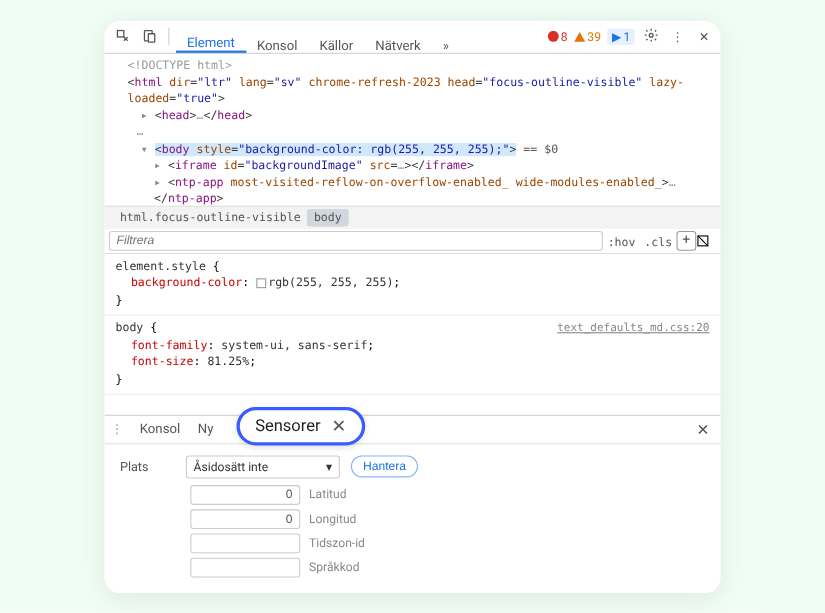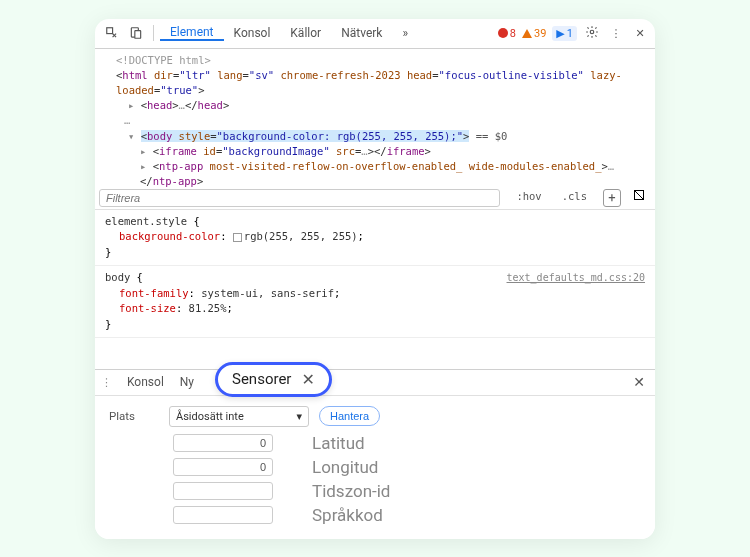--- a/index.html
+++ b/index.html
@@ -35,21 +35,21 @@
   gap: 2px;
 }
 .toolbar .icon-btn {
   width: 22px; height: 22px;
   display: flex; align-items: center; justify-content: center;
   color: #555;
   cursor: pointer;
   border-radius: 3px;
 }
 .toolbar .sep { width: 1px; height: 16px; background: #d0d0d0; margin: 0 4px; }
-.tabs { display: flex; align-items: center; height: 100%; }
+.tabs { display: flex; align-items: flex-end; height: 100%; }
 .tab {
   padding: 0 10px;
   display: flex;
   align-items: center;
   color: #555;
   cursor: pointer;
   font-size: 12px;
 }
 .tab.active { color: #1a73e8; border-bottom: 2px solid #1a73e8; }
 .toolbar-right { margin-left: auto; display: flex; align-items: center; gap: 6px; }
@@ -107,24 +107,24 @@
   display: flex; align-items:center;
   font-size: 11px;
   color: #555;
   cursor: pointer;
 }
 .subtab.active { color: #1a73e8; border-bottom: 2px solid #1a73e8; background:#fff;}
 
 
 .filter-row {
   display: flex;
-  align-items: flex-start;
+  align-items: flex-end;
   border-bottom: 1px solid #e0e0e0;
   padding: 2px 4px;
-  gap:12px;
+  gap:0;
 }
 .filter-input {
   flex: 1;
   border: 1px solid #ccc;
   border-radius: 3px;
   padding: 2px 6px;
   font-size: 11px;
   color: #999;
   font-style: italic;
   background:#fff;
@@ -204,21 +204,21 @@
   color:#1a73e8;
   border-radius:12px;
   padding:3px 10px;
   font-size:11px;
   background:#fff;
   cursor:pointer;
 }
 .field-row{ display:flex; align-items:center; gap:8px; margin:4px 0 4px 64px;}
 .num-input{ width:100px; border:1px solid #ccc; border-radius:3px; padding:2px 6px; text-align:right; font-size:11px; color:#555;}
 .txt-input{ width:100px; border:1px solid #ccc; border-radius:3px; padding:2px 6px; font-size:11px; color:#555; height:18px;}
-.field-label{ color:#888; font-size:17px;margin-left:31px;}
+.field-label{ color:#888; font-size:11px;}
 </style>
 </head>
 <body>
 
 <div class="window">
 
   <div class="toolbar">
     <div class="icon-btn">
       <svg width="14" height="14" viewBox="0 0 24 24" fill="none" stroke="currentColor" stroke-width="2">
           <rect x="3" y="3" width="10" height="10"></rect>
@@ -264,20 +264,24 @@
     <div class="gray">&lt;!DOCTYPE html&gt;</div>
     <div>&lt;<span class="tag">html</span> <span class="attr">dir</span>=<span class="val">"ltr"</span> <span class="attr">lang</span>=<span class="val">"sv"</span> <span class="attr">chrome-refresh-2023</span> <span class="attr">head</span>=<span class="val">"focus-outline-visible"</span> <span class="attr">lazy-loaded</span>=<span class="val">"true"</span>&gt;</div>
     <div style="padding-left:12px" class="arrow">&lt;<span class="tag">head</span>&gt;<span class="gray">…</span>&lt;/<span class="tag">head</span>&gt;</div>
     <div style="padding-left:8px" class="gray">…</div>
     <div style="padding-left:12px" class="arrow-open"><span class="hl">&lt;<span class="tag">body</span> <span class="attr">style</span>=<span class="val">"background-color: rgb(255, 255, 255);"</span>&gt;</span> <span class="gray eq">== $0</span></div>
     <div style="padding-left:24px" class="arrow">&lt;<span class="tag">iframe</span> <span class="attr">id</span>=<span class="val">"backgroundImage"</span> <span class="attr">src</span>=<span class="gray">…</span>&gt;&lt;/<span class="tag">iframe</span>&gt;</div>
     <div style="padding-left:24px" class="arrow">&lt;<span class="tag">ntp-app</span> <span class="attr">most-visited-reflow-on-overflow-enabled_ wide-modules-enabled_</span>&gt;<span class="gray">…</span>&lt;/<span class="tag">ntp-app</span>&gt;</div>
 
   </div>
 
+  <div class="crumb">
+    <div class="crumb-item">html.focus-outline-visible</div>
+    <div class="crumb-item active">body</div>
+  </div>
 
 
   <div class="filter-row">
     <input class="filter-input" placeholder="Filtrera" style="">
     <span class="mono-btn">:hov</span>
     <span class="mono-btn">.cls</span>
     <div class="plus-btn">+</div>
     <div class="icon-btn" style="width:18px">
       <svg width="12" height="12" viewBox="0 0 24 24" stroke="currentColor" fill="none" stroke-width="2">
           <rect x="3" y="3" width="18" height="18"></rect>

